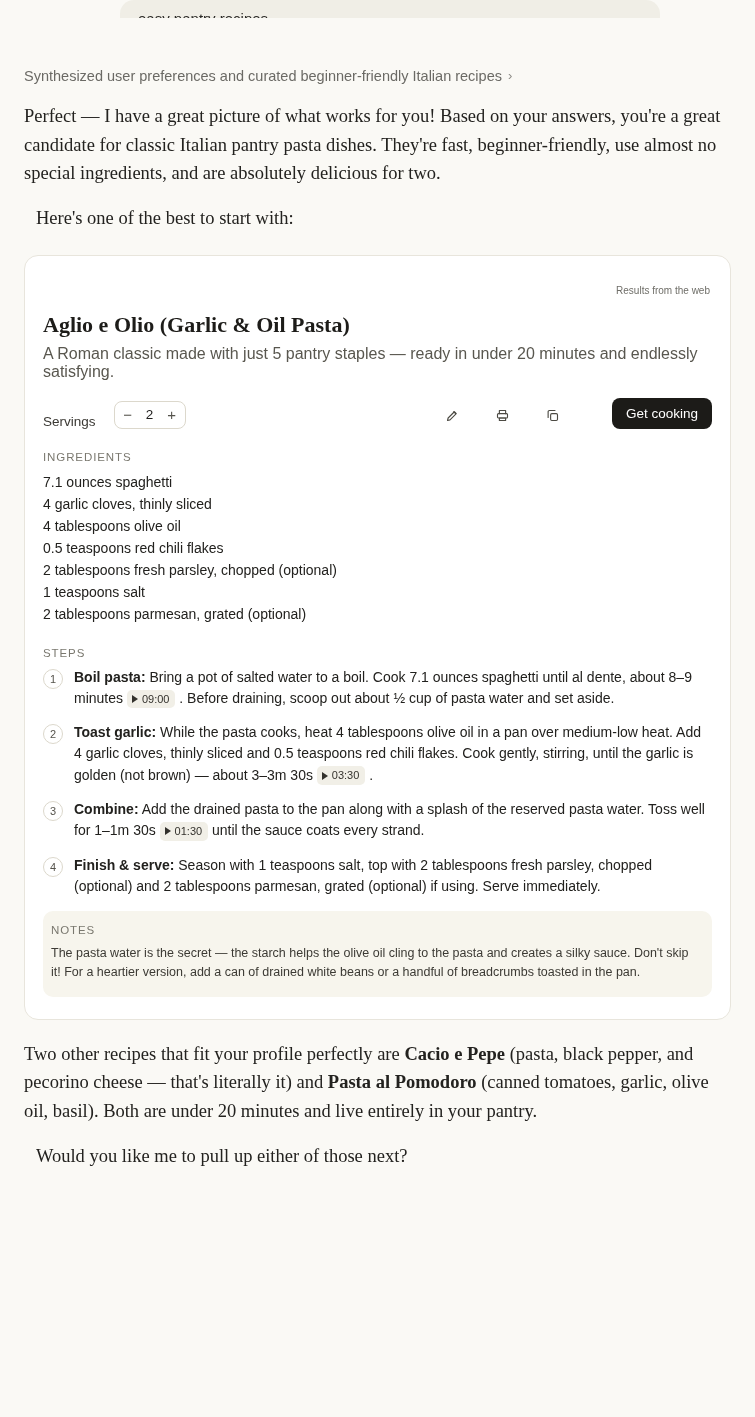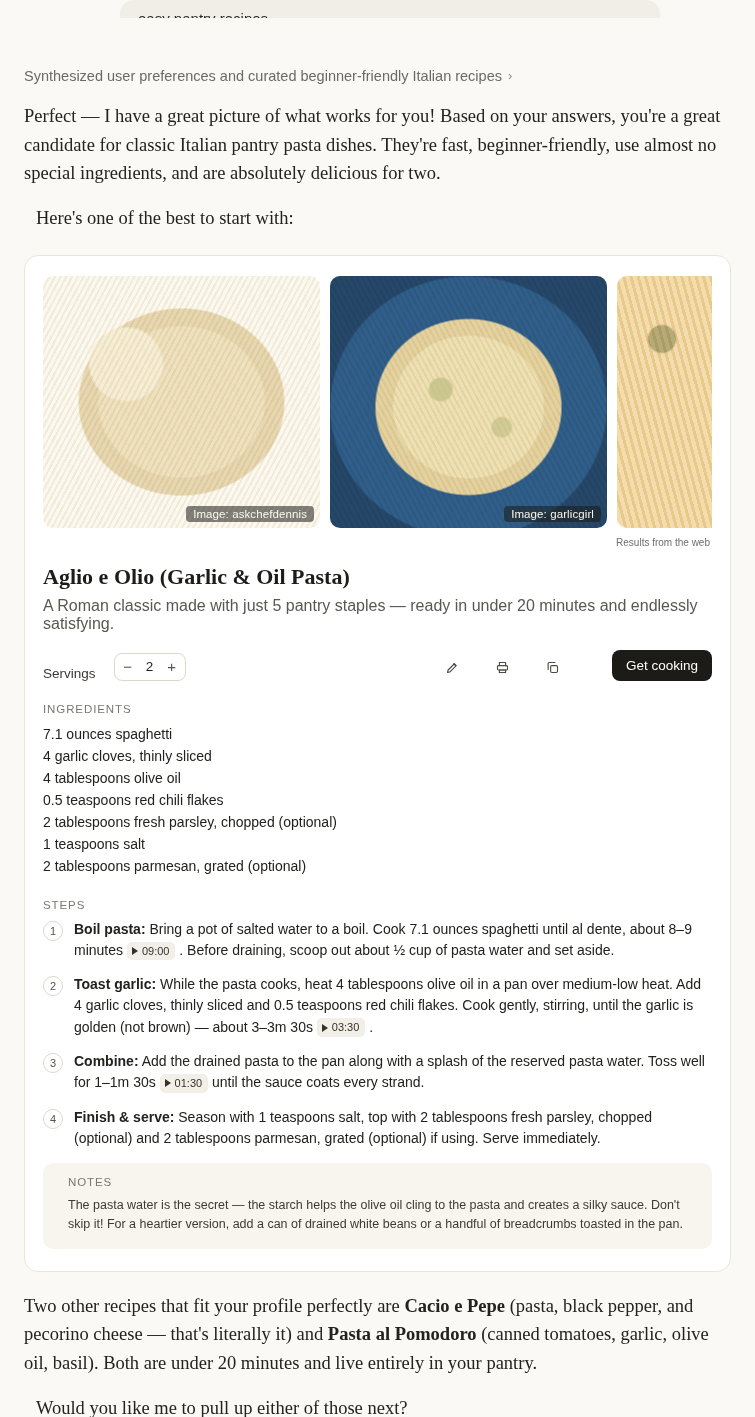--- a/index.html
+++ b/index.html
@@ -272,21 +272,21 @@
     width: 0; height: 0;
     border-left: 6px solid #33312c;
     border-top: 4px solid transparent;
     border-bottom: 4px solid transparent;
   }
 
   .notes {
     margin-top: 14px;
     background: #f7f5ed;
     border-radius: 10px;
-    padding: 13px 15px 15px 25px;
+    padding: 13px 15px 15px 8px;
   }
   .notes .section-label { margin-top: 0; }
   .notes-body {
     font-size: 12.5px;
     line-height: 1.5;
     color: #3c3a34;
   }
 
   .closing { margin-top: 20px; }
 </style>
@@ -300,29 +300,20 @@
 <div class="trace-line">
   <span>Synthesized user preferences and curated beginner-friendly Italian recipes</span>
   <span class="chev">›</span>
 </div>
 
 <p class="prose">Perfect — I have a great picture of what works for you! Based on your answers, you're a great candidate for classic Italian pantry pasta dishes. They're fast, beginner-friendly, use almost no special ingredients, and are absolutely delicious for two.</p>
 <p class="prose tight">Here's one of the best to start with:</p>
 
 <div class="recipe-card">
 
-  <div class="img-strip">
-    <div class="img-tile w1 photo-a">
-      <span class="img-caption">Image: askchefdennis</span>
-    </div>
-    <div class="img-tile w2 photo-b">
-      <span class="img-caption">Image: garlicgirl</span>
-    </div>
-    <div class="img-tile w3 photo-c"></div>
-  </div>
 
   <div class="results-from-web">Results from the web</div>
 
   <h2 class="recipe-title">Aglio e Olio (Garlic &amp; Oil Pasta)</h2>
   <div class="recipe-sub">A Roman classic made with just 5 pantry staples — ready in under 20 minutes and endlessly satisfying.</div>
 
   <div class="servings-row">
     <span class="servings-label">Servings</span>
     <div class="stepper">
       <button>−</button>

